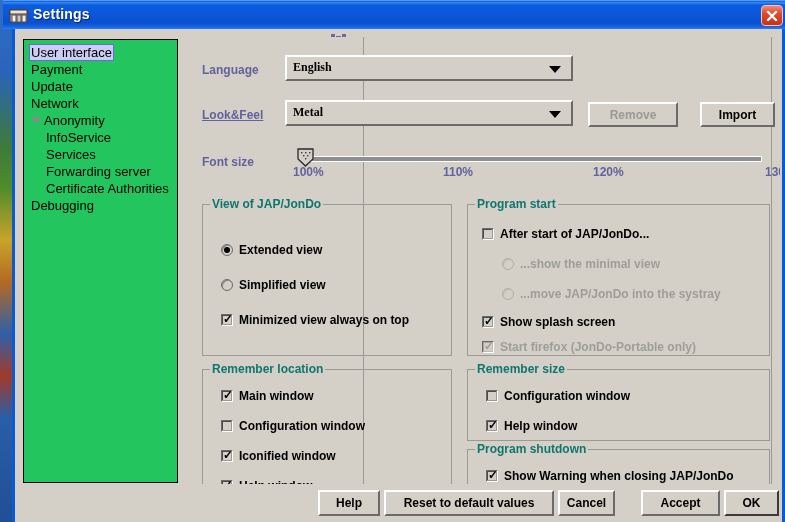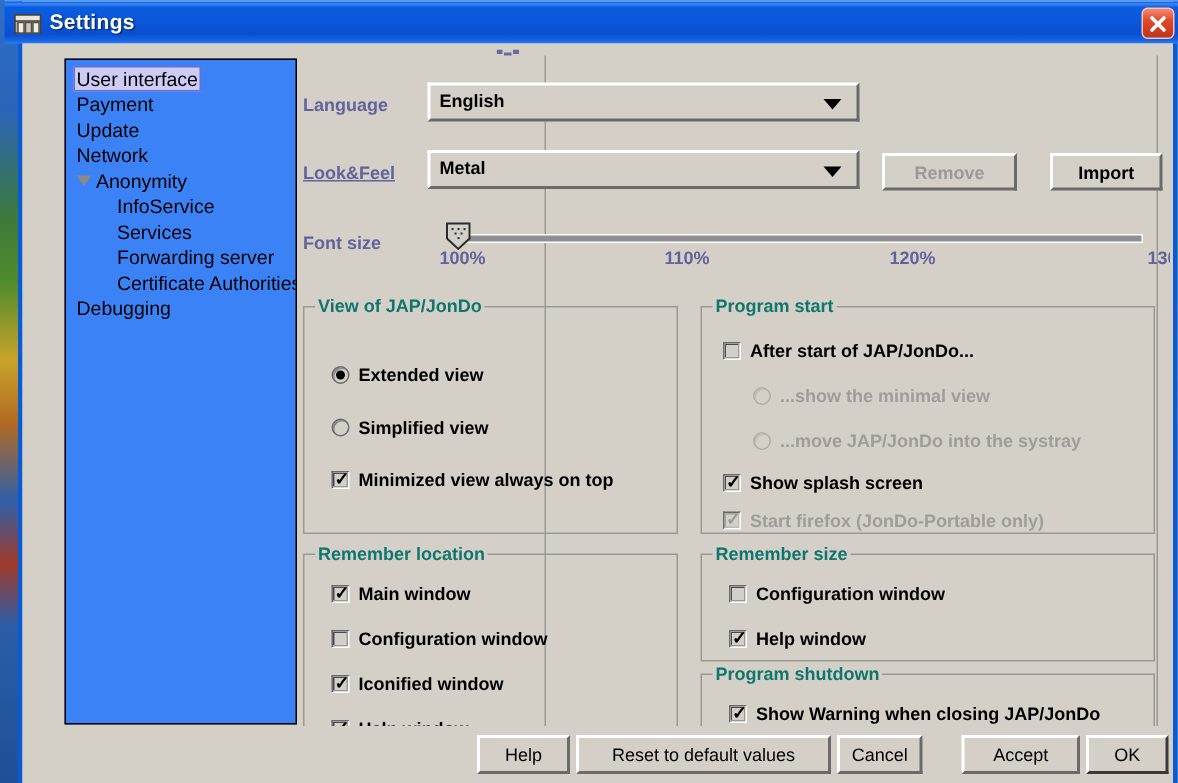--- a/index.html
+++ b/index.html
@@ -84,45 +84,44 @@
     left: 0; top: 29px;
     right: 0; bottom: 0;
     background: #d4d0c8;
   }
 
   
   #tree-panel {
     position: absolute;
     left: 8px; top: 10px;
     width: 155px; height: 444px;
-    background: #3b82f6;
+    background: #22c55e;
     border: 1px solid #000000;
     box-sizing: border-box;
     overflow: hidden;
-    margin-left: 20px;
   }
   .tree-item {
     position: relative;
     height: 17px;
     line-height: 17px;
     font-size: 13px;
     color: #000000;
     white-space: nowrap;
     cursor: default;
   }
   .tree-item .tlabel { display: inline-block; padding: 0 2px; }
   .tree-item.selected .tlabel {
     background: #ccccf5;
     border: 1px solid #6b6bd6;
     padding: 0 1px;
     line-height: 15px;
   }
   .lvl0 { padding-left: 5px; }
   .lvl0b { padding-left: 18px; }
-  .lvl1 { padding-left: 32px; }
+  .lvl1 { padding-left: 20px; }
   .tri {
     position: absolute;
     left: 7px; top: 5px;
     width: 0; height: 0;
     border-left: 5px solid transparent;
     border-right: 5px solid transparent;
     border-top: 7px solid #8a8a8a;
   }
 
   
@@ -161,20 +160,21 @@
     font-size: 12px;
     font-weight: bold;
   }
   .combo {
     position: absolute;
     background: #d4d0c8;
     border: 2px solid;
     border-color: #ffffff #6a6a6a #6a6a6a #ffffff;
     box-sizing: border-box;
     cursor: pointer;
+    font-family: Liberation Serif, serif;
   }
   .combo .cval {
     position: absolute;
     left: 6px; top: 3px;
     font-size: 12px;
     font-weight: bold;
     color: #000;
     white-space: nowrap;
   }
   .combo .carrow {
@@ -302,21 +302,21 @@
   }
   .bbtn {
     position: absolute;
     top: 6px;
     height: 26px;
     background: #d4d0c8;
     border: 2px solid;
     border-color: #ffffff #6a6a6a #6a6a6a #ffffff;
     box-sizing: border-box;
     font-size: 12px;
-    font-weight: normal;
+    font-weight: bold;
     color: #000;
     cursor: pointer;
     font-family: "Liberation Sans", sans-serif;
   }
   .bbtn.default { border-color: #ffffff #3a3a3a #3a3a3a #ffffff; }
 </style>
 </head>
 <body>
 
 <div id="desktop"></div>

